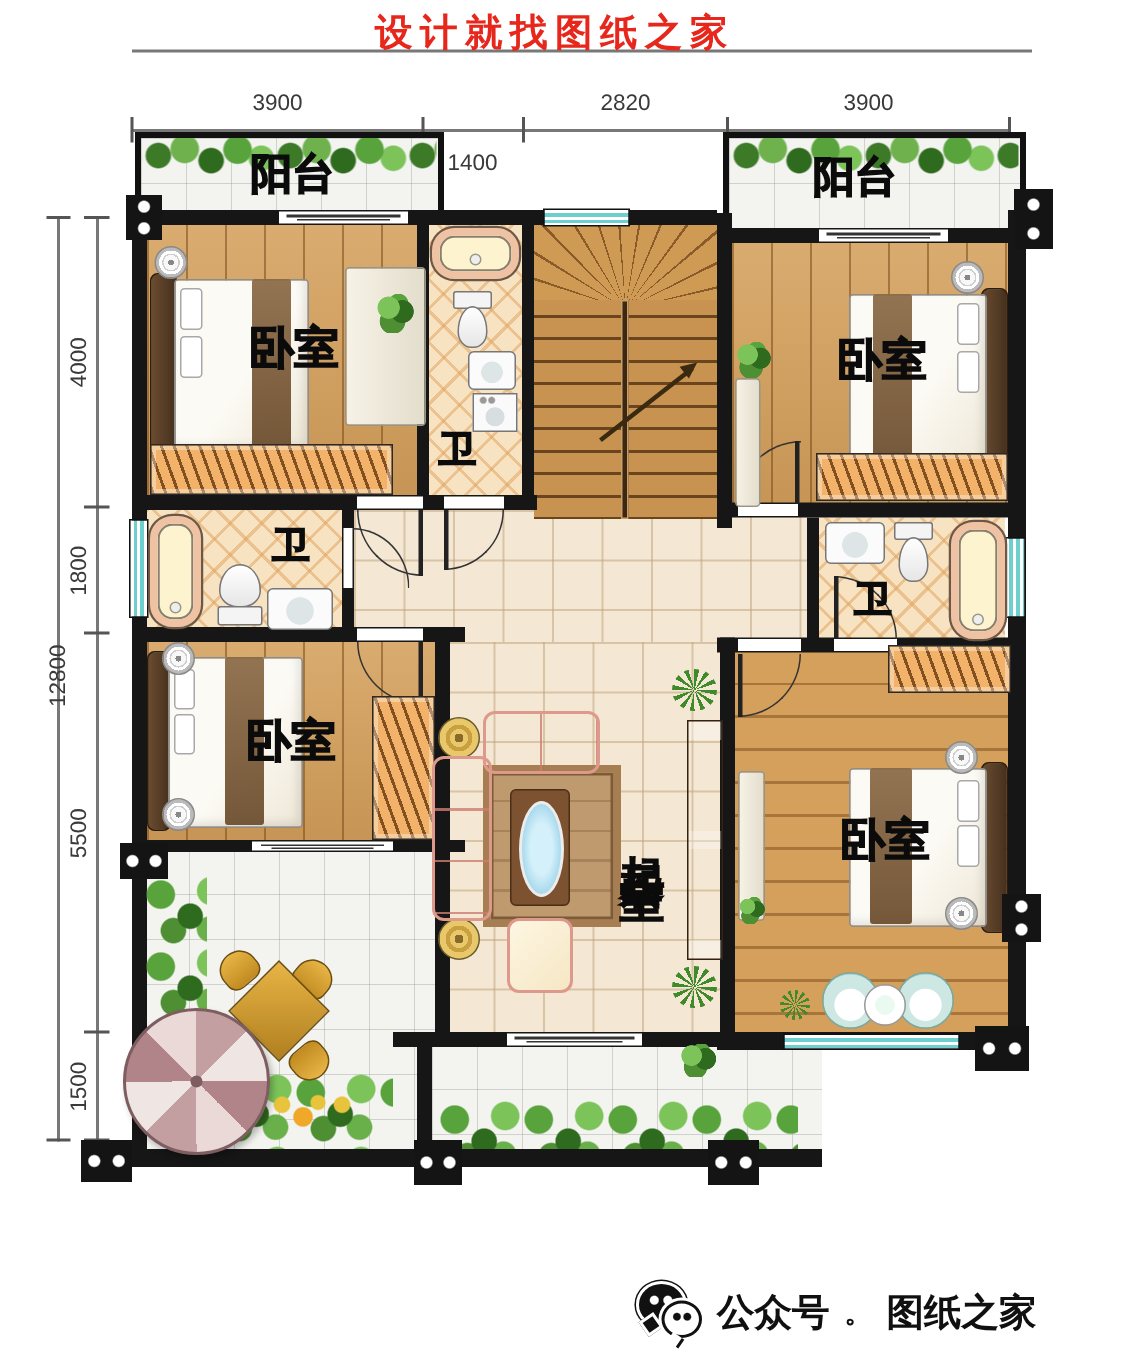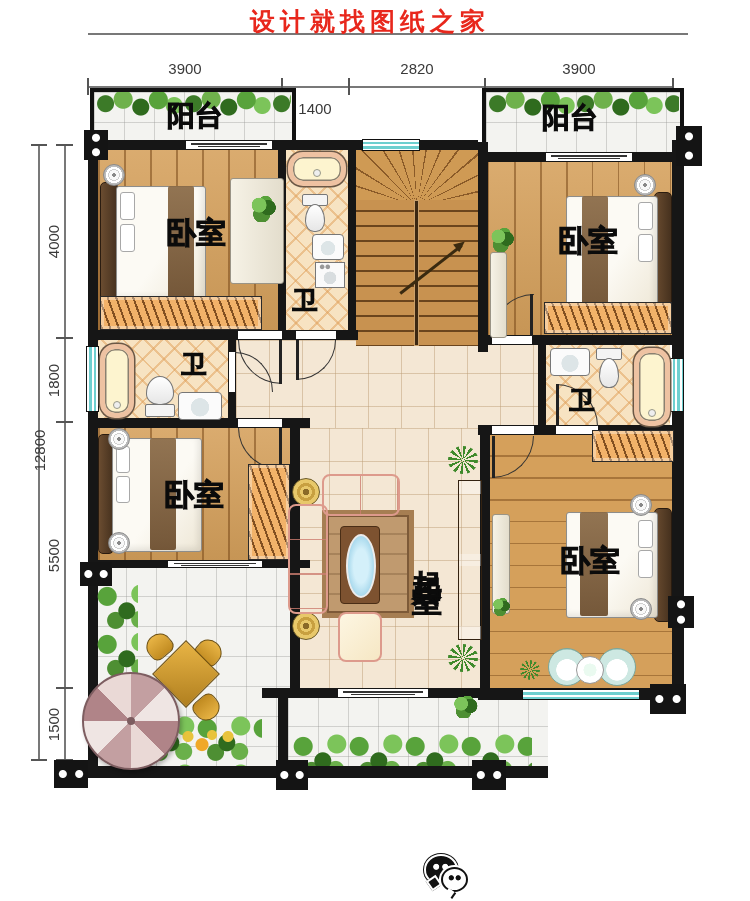--- a/index.html
+++ b/index.html
@@ -299,14 +299,19 @@
   <div class="room-label" style="left:176px;top:352px;width:36px;font-size:25px;">卫</div>
   <div class="room-label" style="left:564px;top:388px;width:36px;font-size:25px;">卫</div>
   <div class="room-label" style="left:148px;top:480px;width:92px;font-size:30px;">卧室</div>
   <div class="room-label" style="left:544px;top:546px;width:92px;font-size:30px;">卧室</div>
   <div class="room-label label-v" style="left:412px;top:496px;height:120px;font-size:30px;">起居室</div>
 
   <div class="wx" style="left:424px;top:854px;width:48px;height:44px;">
     <div class="wx-b1"></div>
     <div class="wx-b2"></div>
   </div>
+  <div class="footer-tag" style="left:478px;top:858px;">
+    <span>公众号</span>
+    <span style="font-size:18px;">。</span>
+    <span>图纸之家</span>
+  </div>
 
 </div>
 
 </body></html>

